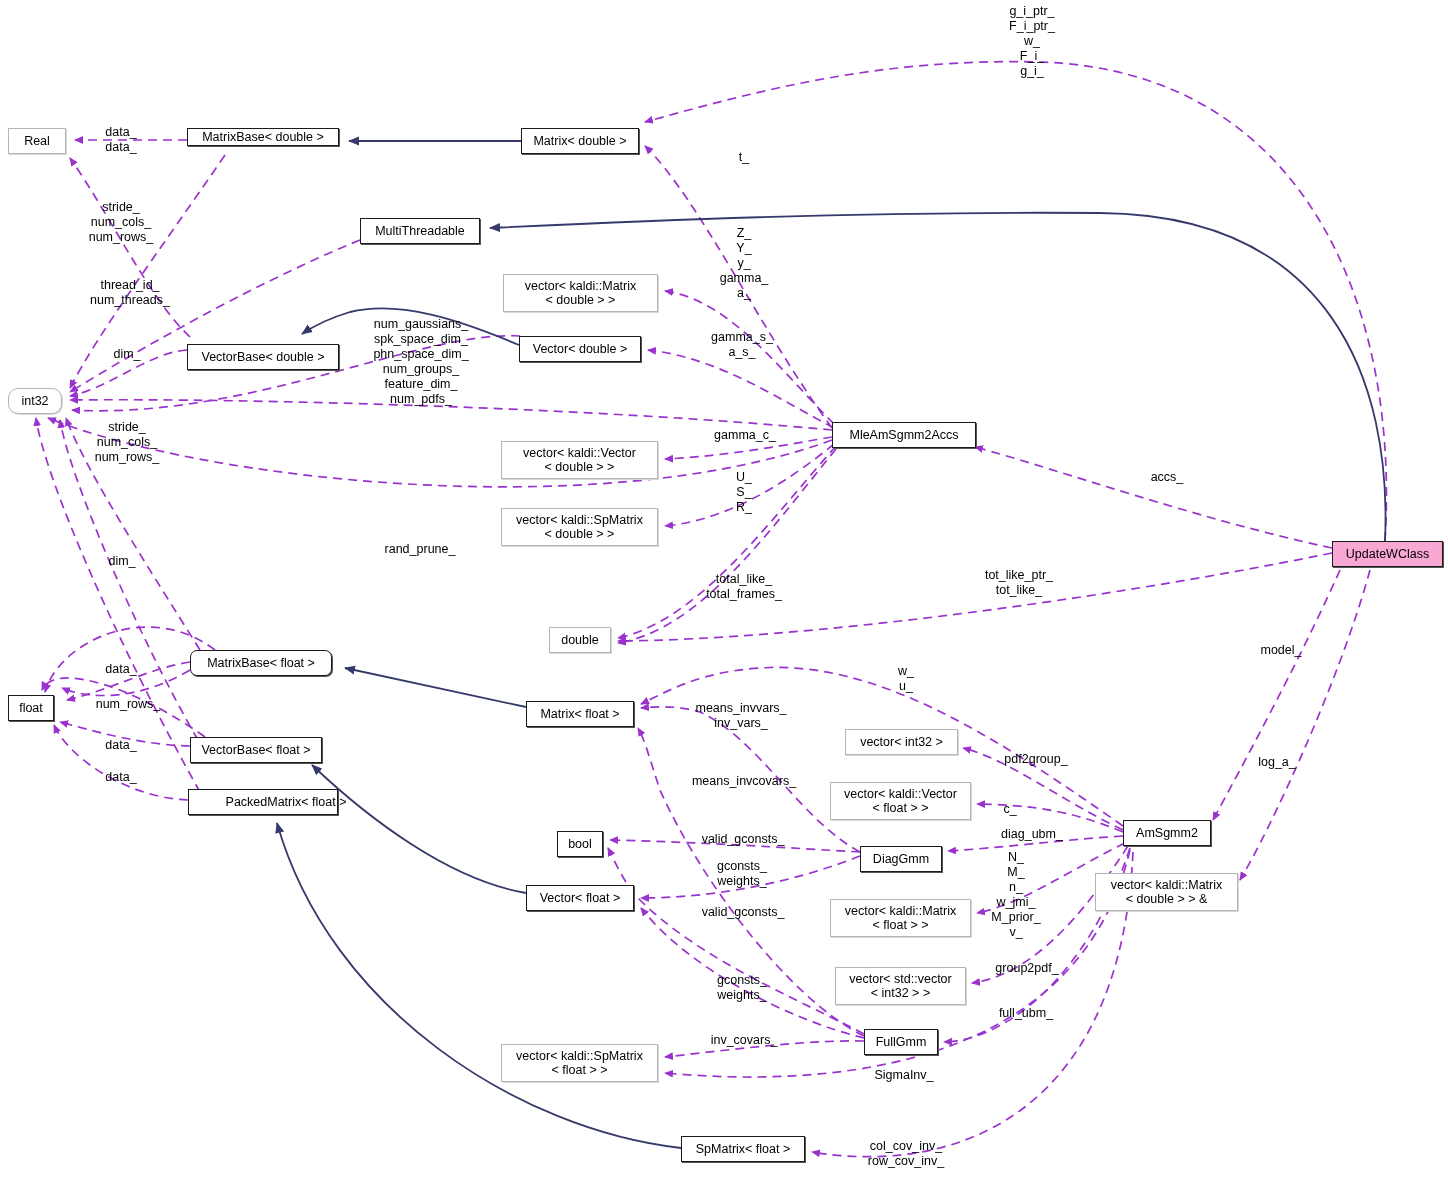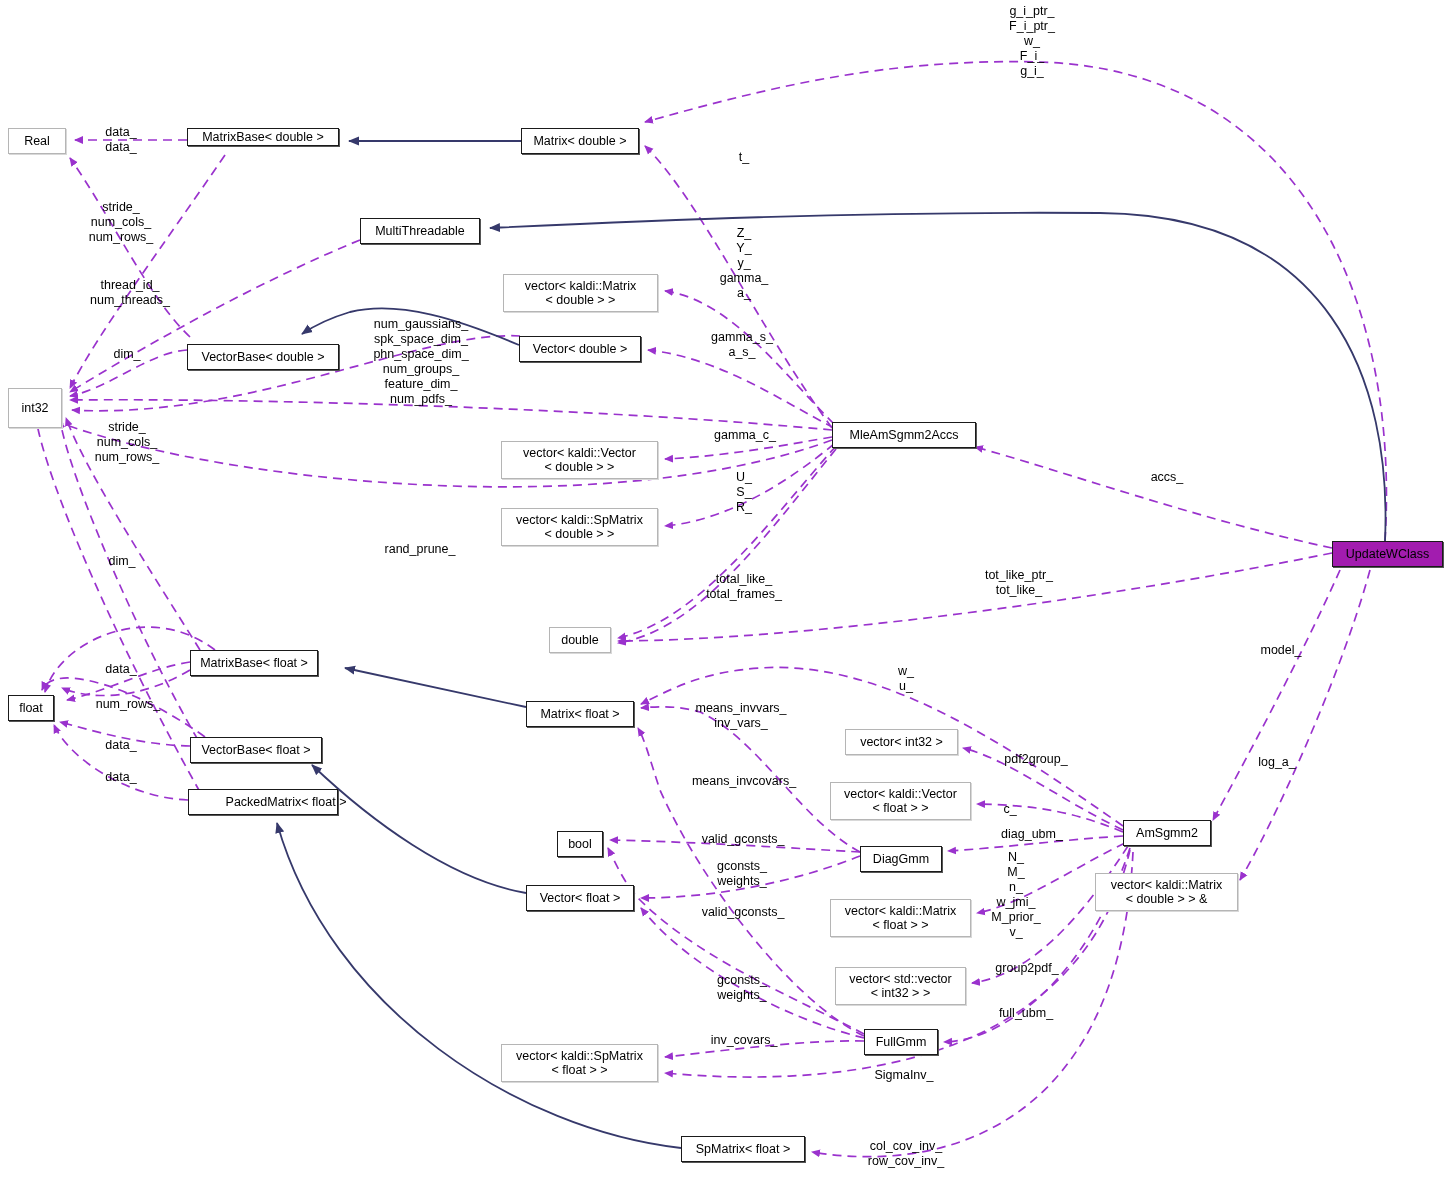--- a/index.html
+++ b/index.html
@@ -41,21 +41,21 @@
     box-shadow: 1px 1px 0 0 #555;
   }
   
   .node.kind-light {
     border: 1.2px solid #b5b5b5;
     box-shadow: 1px 1px 0 0 #d8d8d8;
   }
   
   .node.kind-current {
     border: 1.4px solid #1a1a1a;
-    background: #a21caf;
+    background: #f9a8d4;
     box-shadow: 1px 1px 0 0 #555;
   }
   .edge-label {
     position: absolute;
     font-size: 12.5px;
     line-height: 15px;
     color: #000000;
     text-align: center;
     white-space: pre;
     z-index: 4;
@@ -186,29 +186,29 @@
   </svg>
 
   <div class="node kind-light" style="left:8px;top:128px;width:58px;height:26px;">Real</div>
   <div class="node kind-solid" style="left:187px;top:128px;width:152px;height:18px;">MatrixBase&lt; double &gt;</div>
   <div class="node kind-solid" style="left:521px;top:128px;width:118px;height:26px;">Matrix&lt; double &gt;</div>
   <div class="node kind-solid" style="left:360px;top:218px;width:120px;height:26px;">MultiThreadable</div>
   <div class="node kind-light" style="left:503px;top:274px;width:155px;height:38px;">vector&lt; kaldi::Matrix
 &lt; double &gt; &gt;</div>
   <div class="node kind-solid" style="left:187px;top:336px;width:152px;height:26px;margin-top:8px;">VectorBase&lt; double &gt;</div>
   <div class="node kind-solid" style="left:519px;top:336px;width:122px;height:26px;">Vector&lt; double &gt;</div>
-  <div class="node kind-light" style="left:8px;top:388px;width:54px;height:40px;">int32</div>
+  <div class="node kind-light" style="left:8px;top:388px;width:54px;height:26px;border-radius:10px;">int32</div>
   <div class="node kind-solid" style="left:832px;top:422px;width:144px;height:26px;">MleAmSgmm2Accs</div>
   <div class="node kind-light" style="left:501px;top:441px;width:157px;height:38px;">vector&lt; kaldi::Vector
 &lt; double &gt; &gt;</div>
   <div class="node kind-light" style="left:501px;top:508px;width:157px;height:38px;">vector&lt; kaldi::SpMatrix
 &lt; double &gt; &gt;</div>
   <div class="node kind-current" style="left:1332px;top:541px;width:111px;height:26px;">UpdateWClass</div>
   <div class="node kind-light" style="left:549px;top:627px;width:62px;height:26px;">double</div>
-  <div class="node kind-solid" style="left:190px;top:650px;width:128px;height:26px;">MatrixBase&lt; float &gt;</div>
+  <div class="node kind-solid" style="left:190px;top:650px;width:142px;height:26px;border-radius:7px;">MatrixBase&lt; float &gt;</div>
   <div class="node kind-solid" style="left:8px;top:695px;width:46px;height:26px;">float</div>
   <div class="node kind-solid" style="left:526px;top:701px;width:108px;height:26px;">Matrix&lt; float &gt;</div>
   <div class="node kind-light" style="left:845px;top:729px;width:113px;height:26px;">vector&lt; int32 &gt;</div>
   <div class="node kind-solid" style="left:190px;top:737px;width:132px;height:26px;">VectorBase&lt; float &gt;</div>
   <div class="node kind-light" style="left:830px;top:782px;width:141px;height:38px;">vector&lt; kaldi::Vector
 &lt; float &gt; &gt;</div>
   <div class="node kind-solid" style="left:188px;top:789px;width:150px;height:26px;padding-left:46px;">PackedMatrix&lt; float &gt;</div>
   <div class="node kind-solid" style="left:1123px;top:820px;width:88px;height:26px;">AmSgmm2</div>
   <div class="node kind-solid" style="left:557px;top:831px;width:46px;height:26px;">bool</div>
   <div class="node kind-solid" style="left:860px;top:846px;width:82px;height:26px;">DiagGmm</div>

